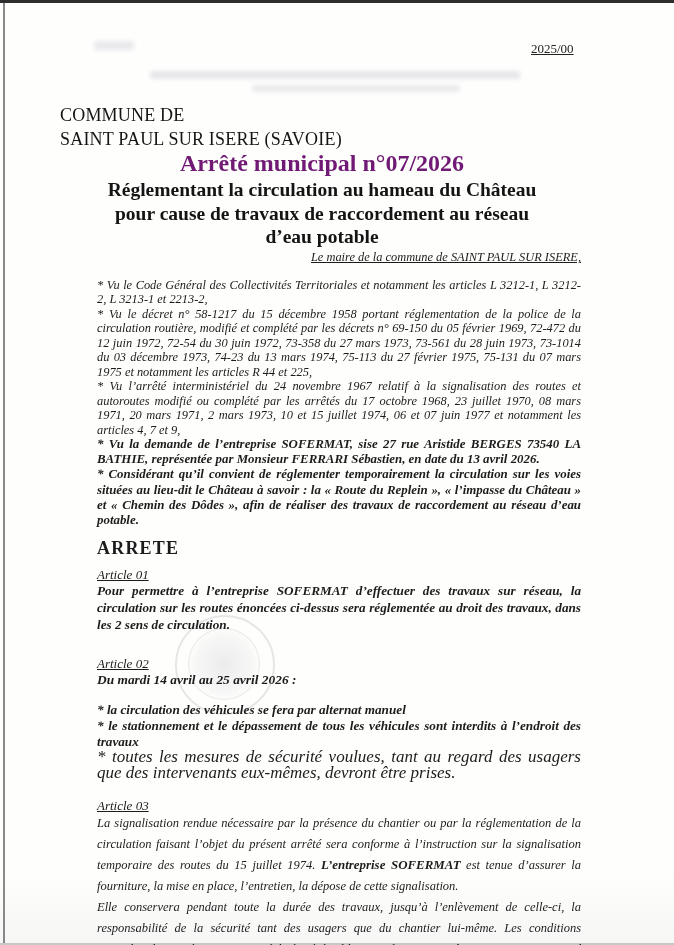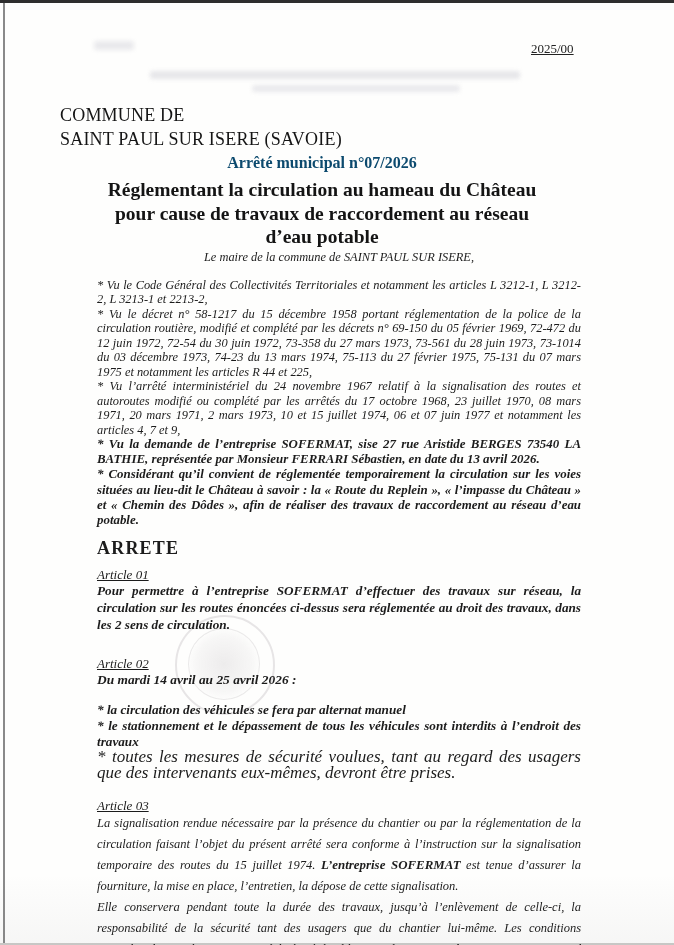--- a/index.html
+++ b/index.html
@@ -28,29 +28,29 @@
         border:2px solid rgba(110,100,110,0.16);z-index:0;}
   .seal-inner{position:absolute;left:11px;top:11px;width:70px;height:70px;border-radius:50%;
         border:1.5px solid rgba(110,100,110,0.13);
         background:radial-gradient(circle at 50% 50%, rgba(115,105,115,0.12) 0%, rgba(115,105,115,0.05) 55%, rgba(115,105,115,0) 75%);}
 
   .ref{position:absolute;top:41px;left:531px;font-size:13px;color:#222;text-decoration:underline;}
 
   .commune-block{position:absolute;top:103px;left:60px;width:560px;
                  font-weight:normal;font-size:18px;line-height:24px;color:#151515;letter-spacing:.2px;}
   .decree-number{position:absolute;top:151px;left:60px;width:524px;text-align:center;
-                 font-weight:bold;font-size:16px;line-height:24px;color:#0c4a6e;}
+                 font-weight:bold;font-size:24px;line-height:24px;color:#701a75;}
   .subject-block{position:absolute;top:178px;left:60px;width:524px;text-align:center;
                  font-weight:bold;font-size:19.5px;line-height:23.5px;color:#141414;}
   .subject-block div{white-space:nowrap;}
 
   .body-block{position:absolute;top:250px;left:97px;width:484px;
               font-style:italic;font-size:12.4px;line-height:14.5px;
               text-align:justify;color:#1c1c1c;z-index:1;}
-  .opening{margin:0 0 13px 0;text-align:center;}
+  .opening{margin:0 0 13px 0;text-align:right;text-decoration:underline;}
   .recital{margin:0;}
   .recital.bold{font-weight:bold;font-size:12.9px;line-height:15.2px;}
   .decree-word{margin:13px 40px 12px 0;text-align:left;font-style:normal;
                font-weight:bold;font-size:18px;letter-spacing:1.2px;}
   .art-heading{text-decoration:underline;font-size:13px;margin:0;text-align:left;}
   .a1-body{font-weight:bold;font-size:13.2px;line-height:17px;margin:0;}
   .a2{margin-top:24px;}
   .date-line{font-weight:bold;font-size:13.4px;line-height:15.6px;text-align:left;}
   .bullets{margin-top:15px;}
   .bullet{margin:0;}
@@ -93,21 +93,21 @@
   </div>
 
   <div class="body-block">
 
     <p class="opening">Le maire de la commune de SAINT PAUL SUR ISERE,</p>
 
     <div class="recital">* Vu le Code Général des Collectivités Territoriales et notamment les articles L 3212-1, L 3212-2, L 3213-1 et 2213-2,</div>
     <div class="recital">* Vu le décret n° 58-1217 du 15 décembre 1958 portant réglementation de la police de la circulation routière, modifié et complété par les décrets n° 69-150 du 05 février 1969, 72-472 du 12 juin 1972, 72-54 du 30 juin 1972, 73-358 du 27 mars 1973, 73-561 du 28 juin 1973, 73-1014 du 03 décembre 1973, 74-23 du 13 mars 1974, 75-113 du 27 février 1975, 75-131 du 07 mars 1975 et notamment les articles R 44 et 225,</div>
     <div class="recital">* Vu l’arrêté interministériel du 24 novembre 1967 relatif à la signalisation des routes et autoroutes modifié ou complété par les arrêtés du 17 octobre 1968, 23 juillet 1970, 08 mars 1971, 20 mars 1971, 2 mars 1973, 10 et 15 juillet 1974, 06 et 07 juin 1977 et notamment les articles 4, 7 et 9,</div>
     <div class="recital bold">* Vu la demande de l’entreprise SOFERMAT, sise 27 rue Aristide BERGES 73540 LA BATHIE, représentée par Monsieur FERRARI Sébastien, en date du 13 avril 2026.</div>
-    <div class="recital bold">* Considérant qu’il convient de réglementée temporairement la circulation sur les voies situées au lieu-dit le Château à savoir : la « Route du Replein », « l’impasse du Château » et « Chemin des Dôdes », afin de réaliser des travaux de raccordement au réseau d’eau potable.</div>
+    <div class="recital bold">* Considérant qu’il convient de réglementer temporairement la circulation sur les voies situées au lieu-dit le Château à savoir : la « Route du Replein », « l’impasse du Château » et « Chemin des Dôdes », afin de réaliser des travaux de raccordement au réseau d’eau potable.</div>
 
     <div class="decree-word">ARRETE</div>
 
     <div class="article">
       <div class="art-heading">Article 01</div>
       <div class="a1-body">Pour permettre à l’entreprise SOFERMAT d’effectuer des travaux sur réseau, la circulation sur les routes énoncées ci-dessus sera réglementée au droit des travaux, dans les 2 sens de circulation.</div>
     </div>
 
     <div class="article a2">
       <div class="art-heading">Article 02</div>

